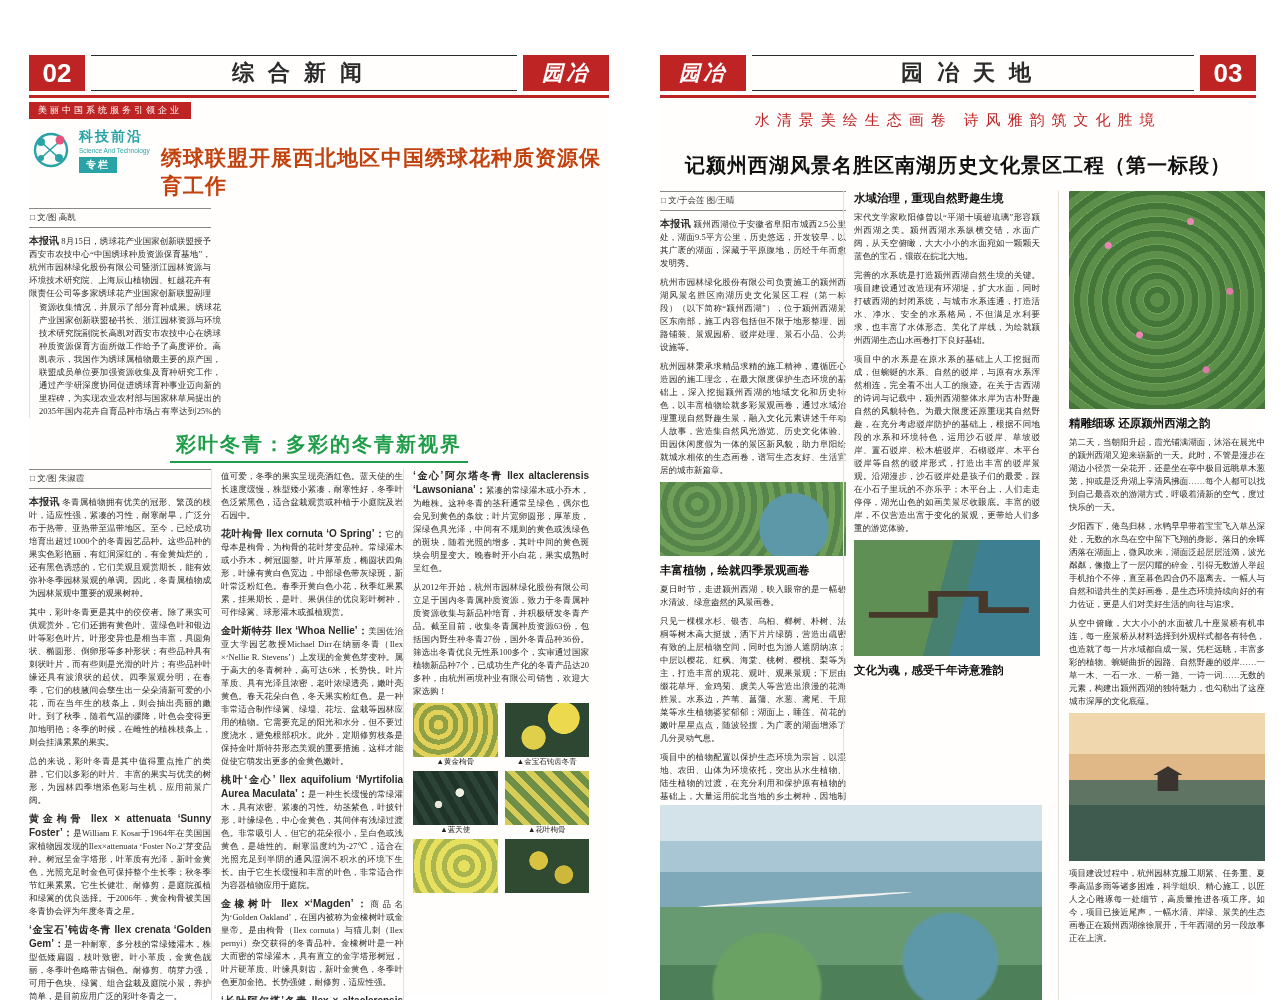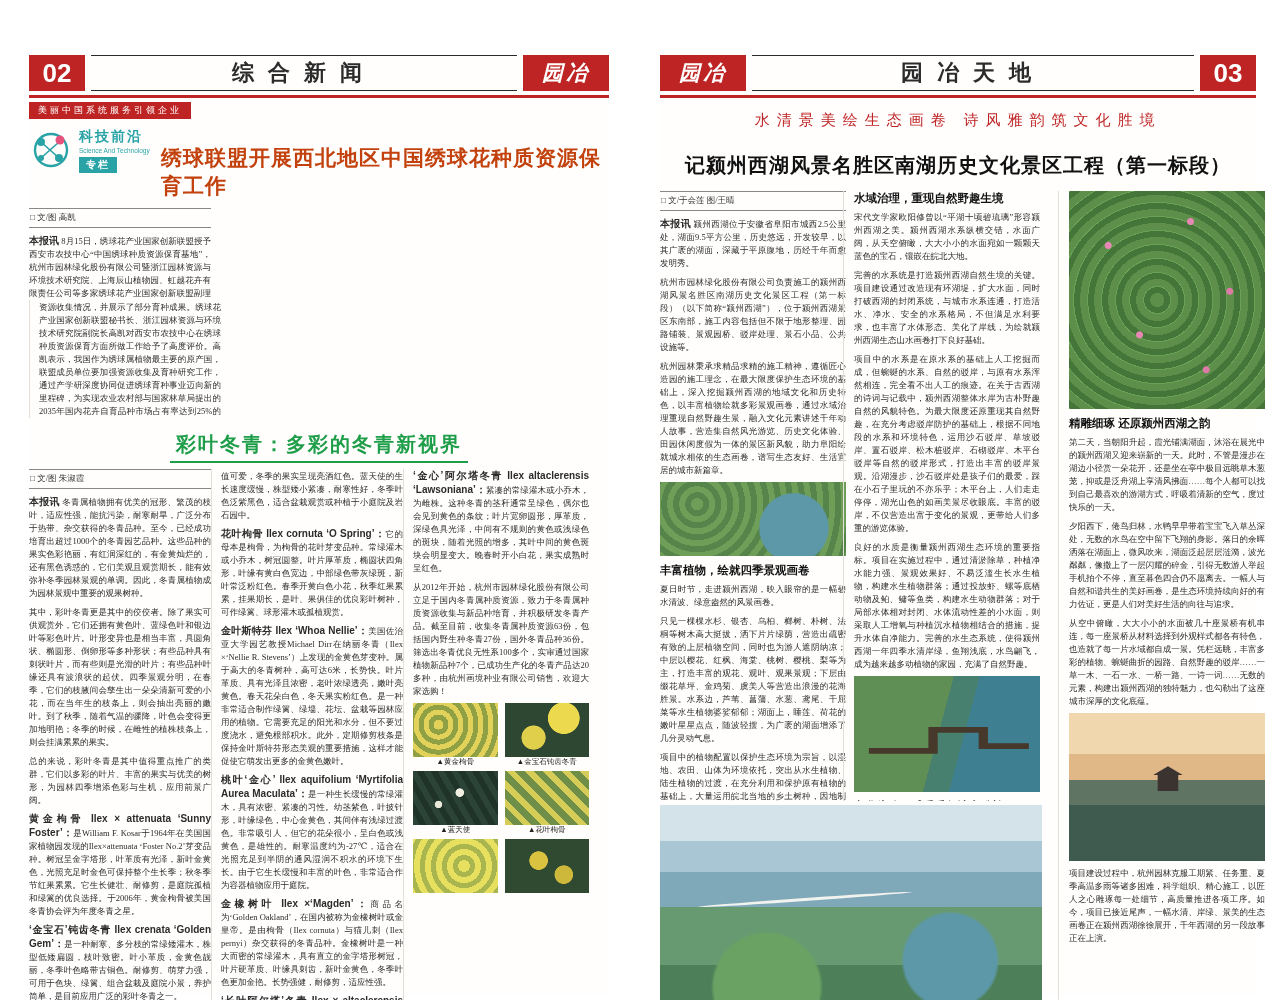--- a/index.html
+++ b/index.html
@@ -164,21 +164,21 @@
       </div>
     </div>
 
     
     <div class="a2-hl">
       <span>彩叶冬青：多彩的冬青新视界</span>
     </div>
     <div class="cols" style="margin-top:6px;height:574px;">
       <div class="col" style="width:182px;">
         <div class="byline">□ 文/图  朱淑霞</div>
-        <p class="bp"><b>本报讯</b><span>  冬青属植物拥有优美的冠形、繁茂的枝叶，适应性强，能抗污染，耐寒耐旱，广泛分布于热带、杂交获得的冬青品种。至今，已经成功培育出超过1000个的冬青园艺品种。这些品种的果实色彩艳丽，有红润深红的，有金黄灿烂的，还有黑色诱惑的，它们美观且观赏期长，能有效弥补冬季园林景观的单调。因此，冬青属植物成为园林景观中重要的观果树种。</span></p>
+        <p class="bp"><b>本报讯</b><span>  冬青属植物拥有优美的冠形、繁茂的枝叶，适应性强，紧凑的习性，耐寒耐旱，广泛分布于热带、亚热带至温带地区。至今，已经成功培育出超过1000个的冬青园艺品种。这些品种的果实色彩艳丽，有红润深红的，有金黄灿烂的，还有黑色诱惑的，它们美观且观赏期长，能有效弥补冬季园林景观的单调。因此，冬青属植物成为园林景观中重要的观果树种。</span></p>
         <p class="bp"><b></b><span>其中，彩叶冬青更是其中的佼佼者。除了果实可供观赏外，它们还拥有黄色叶、蓝绿色叶和银边叶等彩色叶片。叶形变异也是相当丰富，具圆角状、椭圆形、倒卵形等多种形状；有些品种具有刺状叶片，而有些则是光滑的叶片；有些品种叶缘还具有波浪状的起伏。四季景观分明，在春季，它们的枝腋间会孳生出一朵朵清新可爱的小花，而在当年生的枝条上，则会抽出亮丽的嫩叶。到了秋季，随着气温的骤降，叶色会变得更加地明艳；冬季的时候，在雌性的植株枝条上，则会挂满累累的果实。</span></p>
         <p class="bp"><b></b><span>总的来说，彩叶冬青是其中值得重点推广的类群，它们以多彩的叶片、丰富的果实与优美的树形，为园林四季增添色彩与生机，应用前景广阔。</span></p>
         <p class="bp"><b>黄金枸骨 Ilex × attenuata ‘Sunny Foster’：</b><span>是William F. Kosar于1964年在美国国家植物园发现的Ilex×attenuata ‘Foster No.2’芽变品种。树冠呈金字塔形，叶革质有光泽，新叶金黄色，光照充足时金色可保持整个生长季；秋冬季节红果累累。它生长健壮、耐修剪，是庭院孤植和绿篱的优良选择。于2006年，黄金枸骨被美国冬青协会评为年度冬青之星。</span></p>
         <p class="bp"><b>‘金宝石’钝齿冬青 Ilex crenata ‘Golden Gem’：</b><span>是一种耐寒、多分枝的常绿矮灌木，株型低矮扁圆，枝叶致密。叶小革质，金黄色靓丽，冬季叶色略带古铜色。耐修剪、萌芽力强，可用于色块、绿篱、组合盆栽及庭院小景，养护简单，是目前应用广泛的彩叶冬青之一。</span></p>
 
       </div>
       <div class="col" style="width:182px;">
         <p class="bp"><b></b><span>值可爱，冬季的果实呈现亮酒红色。蓝天使的生长速度缓慢，株型矮小紧凑，耐寒性好，冬季叶色泛紫黑色，适合盆栽观赏或种植于小庭院及岩石园中。</span></p>
         <p class="bp"><b>花叶枸骨 Ilex cornuta ‘O Spring’：</b><span>它的母本是枸骨，为枸骨的花叶芽变品种。常绿灌木或小乔木，树冠圆整。叶片厚革质，椭圆状四角形，叶缘有黄白色宽边，中部绿色带灰绿斑，新叶常泛粉红色。春季开黄白色小花，秋季红果累累，挂果期长，是叶、果俱佳的优良彩叶树种，可作绿篱、球形灌木或孤植观赏。</span></p>
         <p class="bp"><b>金叶斯特芬 Ilex ‘Whoa Nellie’：</b><span>美国佐治亚大学园艺教授Michael Dirr在纳丽冬青（Ilex ×‘Nellie R. Stevens’）上发现的金黄色芽变种。属于高大的冬青树种，高可达6米，长势快。叶片革质、具有光泽且浓密，老叶浓绿透亮，嫩叶亮黄色。春天花朵白色，冬天果实粉红色。是一种非常适合制作绿篱、绿墙、花坛、盆栽等园林应用的植物。它需要充足的阳光和水分，但不要过度浇水，避免根部积水。此外，定期修剪枝条是保持金叶斯特芬形态美观的重要措施，这样才能促使它萌发出更多的金黄色嫩叶。</span></p>
@@ -240,21 +240,20 @@
         <p class="bp"><b></b><span>夏日时节，走进颍州西湖，映入眼帘的是一幅碧水清波、绿意盎然的风景画卷。</span></p>
         <p class="bp"><b></b><span>只见一棵棵水杉、银杏、乌桕、榔树、朴树、法桐等树木高大挺拔，洒下片片绿荫，营造出疏密有致的上层植物空间，同时也为游人遮阴纳凉；中层以樱花、红枫、海棠、桃树、樱桃、梨等为主，打造丰富的观花、观叶、观果景观；下层由缀花草坪、金鸡菊、虞美人等营造出浪漫的花海胜景。水系边，芦苇、菖蒲、水葱、鸢尾、千屈菜等水生植物婆娑郁郁；湖面上，睡莲、荷花的嫩叶星星点点，随波轻摆，为广袤的湖面增添了几分灵动气息。</span></p>
         <p class="bp"><b></b><span>项目中的植物配置以保护生态环境为宗旨，以湿地、农田、山体为环境依托，突出从水生植物、陆生植物的过渡，在充分利用和保护原有植物的基础上，大量运用皖北当地的乡土树种，因地制宜，点线面结合，打造疏林草地、彩色风景林、临水景观带等特色景观，绘就出四时烂漫、景观各异、色彩斑斓、引人入胜的湿地生态画卷。舟行碧波上，人在画中游，万木葱茏的颍州西湖，引来游人无数。</span></p>
       </div>
 
       <div class="rcol" id="rc2">
         <div class="sec-h" style="margin-top:0;">水域治理，重现自然野趣生境</div>
         <p class="bp"><b></b><span>宋代文学家欧阳修曾以“平湖十顷碧琉璃”形容颍州西湖之美。颍州西湖水系纵横交错，水面广阔，从天空俯瞰，大大小小的水面宛如一颗颗天蓝色的宝石，镶嵌在皖北大地。</span></p>
         <p class="bp"><b></b><span>完善的水系统是打造颍州西湖自然生境的关键。项目建设通过改造现有环湖堤，扩大水面，同时打破西湖的封闭系统，与城市水系连通，打造活水、净水、安全的水系格局，不但满足水利要求，也丰富了水体形态、美化了岸线，为绘就颍州西湖生态山水画卷打下良好基础。</span></p>
         <p class="bp"><b></b><span>项目中的水系是在原水系的基础上人工挖掘而成，但蜿蜒的水系、自然的驳岸，与原有水系浑然相连，完全看不出人工的痕迹。在关于古西湖的诗词与记载中，颍州西湖整体水岸为古朴野趣自然的风貌特色。为最大限度还原重现其自然野趣，在充分考虑驳岸防护的基础上，根据不同地段的水系和环境特色，运用沙石驳岸、草坡驳岸、置石驳岸、松木桩驳岸、石砌驳岸、木平台驳岸等自然的驳岸形式，打造出丰富的驳岸景观。沿湖漫步，沙石驳岸处是孩子们的最爱，踩在小石子里玩的不亦乐乎；木平台上，人们走走停停，湖光山色的如画美景尽收眼底。丰富的驳岸，不仅营造出富于变化的景观，更带给人们多重的游览体验。</span></p>
-        <p class="bp"><b></b><span>良好的水质是衡量颍州西湖生态环境的重要指标。项目在实施过程中，通过清淤除草，种植净水能力强、景观效果好、不易泛滥生长水生植物，构建水生植物群落；通过投放虾、螺等底栖动物及鲌、鳙等鱼类，构建水生动物群落；对于局部水体相对封闭、水体流动性差的小水面，则采取人工增氧与种植沉水植物相结合的措施，提升水体自净能力。完善的水生态系统，使得颍州西湖一年四季水清岸绿，鱼翔浅底，水鸟翩飞，成为越来越多动植物的家园，充满了自然野趣。</span></p>
         <div class="ph ph-boardwalk"></div>
         <div class="sec-h">文化为魂，感受千年诗意雅韵</div>
 
       </div>
 
       <div class="rcol" id="rc3">
         <div class="ph ph-lotus" style="margin-top:0;"></div>
         <div class="sec-h">精雕细琢  还原颍州西湖之韵</div>
         <p class="bp"><b></b><span>第二天，当朝阳升起，霞光铺满湖面，沐浴在晨光中的颍州西湖又迎来崭新的一天。此时，不管是漫步在湖边小径赏一朵花开，还是坐在亭中极目远眺草木葱茏，抑或是泛舟湖上享清风拂面……每个人都可以找到自己最喜欢的游湖方式，呼吸着清新的空气，度过快乐的一天。</span></p>
         <p class="bp"><b></b><span>夕阳西下，倦鸟归林，水鸭早早带着宝宝飞入草丛深处，无数的水鸟在空中留下飞翔的身影。落日的余晖洒落在湖面上，微风吹来，湖面泛起层层涟漪，波光粼粼，像撒上了一层闪耀的碎金，引得无数游人举起手机拍个不停，直至暮色四合仍不愿离去。一幅人与自然和谐共生的美好画卷，是生态环境持续向好的有力佐证，更是人们对美好生活的向往与追求。</span></p>

